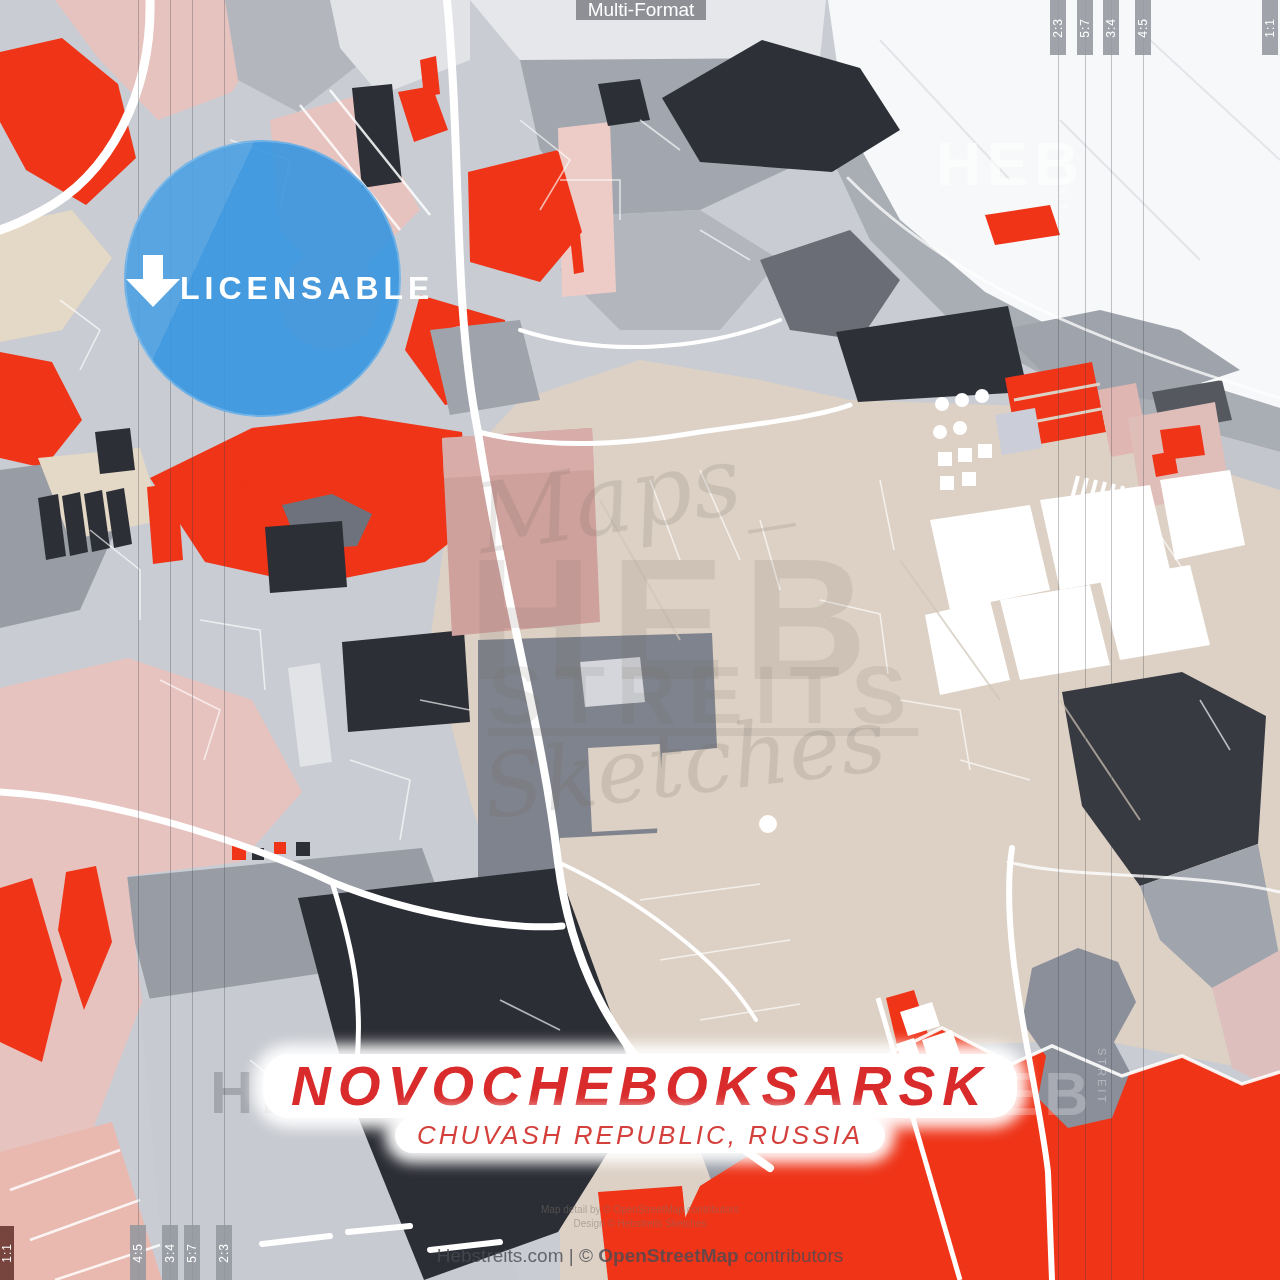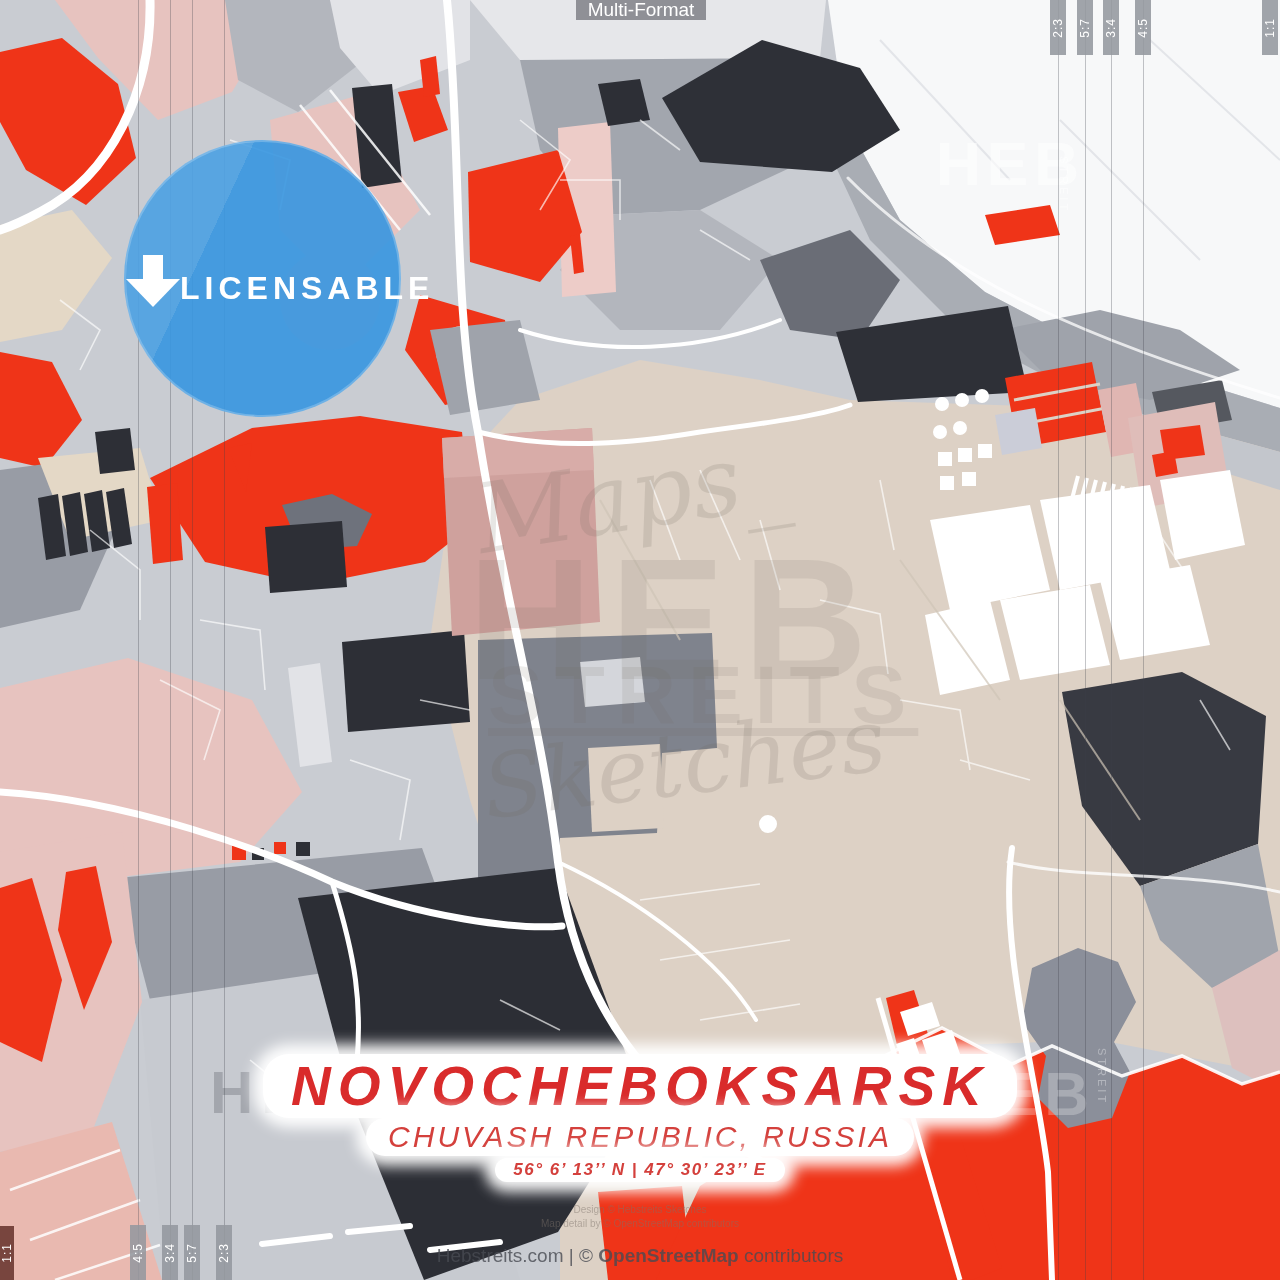--- a/index.html
+++ b/index.html
@@ -49,21 +49,21 @@
   .arrow .head{width:0;height:0;border-left:27px solid transparent;
                border-right:27px solid transparent;border-top:28px solid #fff;}
   .badge .blabel{margin-top:20px;color:#fff;font-size:32px;font-weight:800;letter-spacing:5px;}
 
   
   .titlewrap{position:absolute;left:0;right:0;top:1054px;text-align:center;z-index:50;font-style:italic;}
   .blob{display:inline-block;background:#fff;border-radius:26px;
         box-shadow:0 0 14px 10px rgba(255,255,255,.95);}
   .city{padding:4px 28px 2px;font-size:55px;font-weight:800;letter-spacing:7px;
         color:#d92b2b;line-height:1.05;}
-  .region{margin-top:0;padding:2px 22px;font-size:30px;font-weight:400;letter-spacing:3px;
+  .region{margin-top:0;padding:2px 22px;font-size:26px;font-weight:400;letter-spacing:3px;
         color:#d4403c;}
   .coords{margin-top:2px;padding:2px 18px;font-size:17px;font-weight:700;letter-spacing:1.5px;
         color:#d4403c;}
 
   
   .fineprint{position:absolute;left:0;right:0;top:1203px;text-align:center;z-index:24;
              font-size:10px;line-height:14px;color:rgba(125,115,106,.48);}
   .credits{position:absolute;left:0;right:0;top:1245px;text-align:center;z-index:55;
            font-size:19px;color:rgba(72,75,82,.80);}
   .credits b{font-weight:bold;}
@@ -343,26 +343,25 @@
     <div class="arrow">
       <div class="shaft"></div>
         <div class="head"></div>
     </div>
     <div class="blabel">LICENSABLE</div>
   </div>
 
   <div class="titlewrap">
     <div class="blob city">NOVOCHEBOKSARSK</div><br>
     <div class="blob region">CHUVASH REPUBLIC, RUSSIA</div><br>
-    <div class="blob coords">56° 6’ 13’’ N | 47° 30’ 23’’ E</div>
   </div>
 
   <div class="fineprint">
+    <div>Map detail by © OpenStreetMap contributors</div>
     <div>Design © Hebstreits Sketches</div>
-    <div>Map detail by © OpenStreetMap contributors</div>
   </div>
   <div class="credits">
     <span>Hebstreits.com</span>
     <span>|</span>
     <span>©</span>
     <b>OpenStreetMap</b>
     <span>contributors</span>
   </div>
 
 </div>

